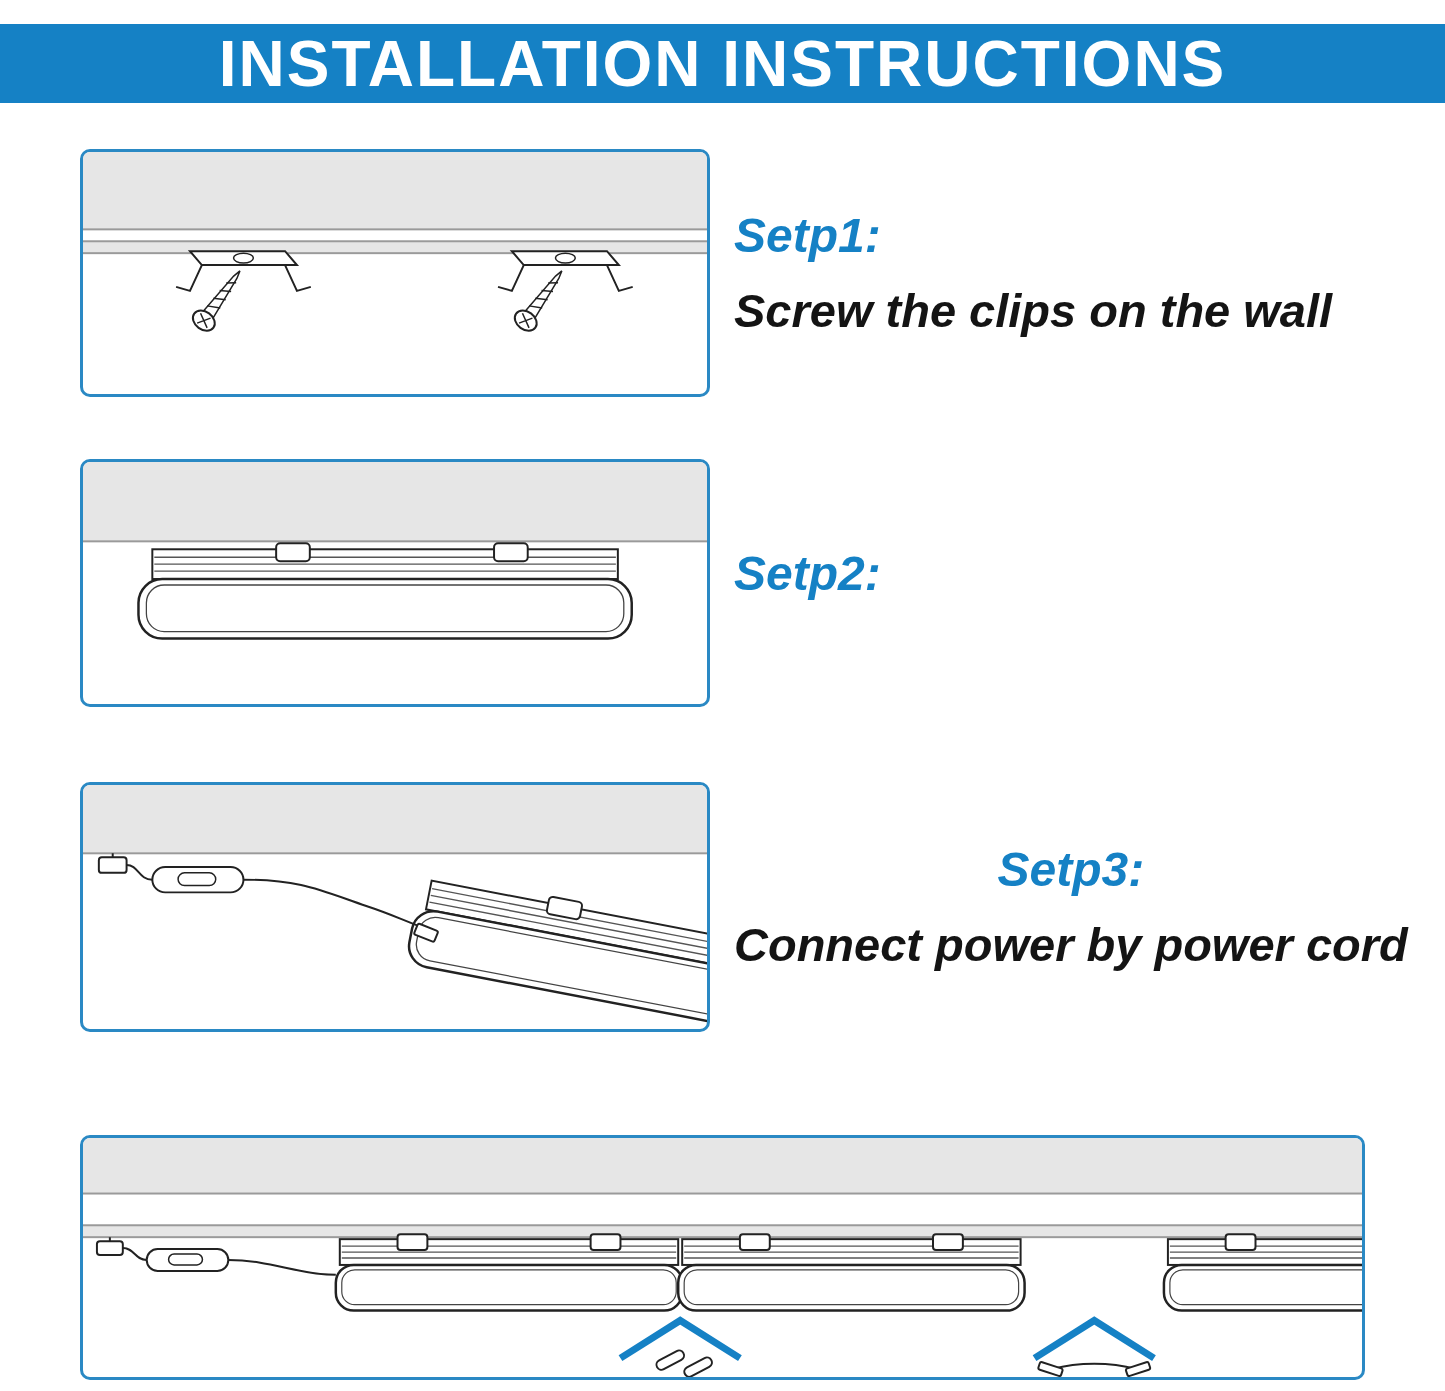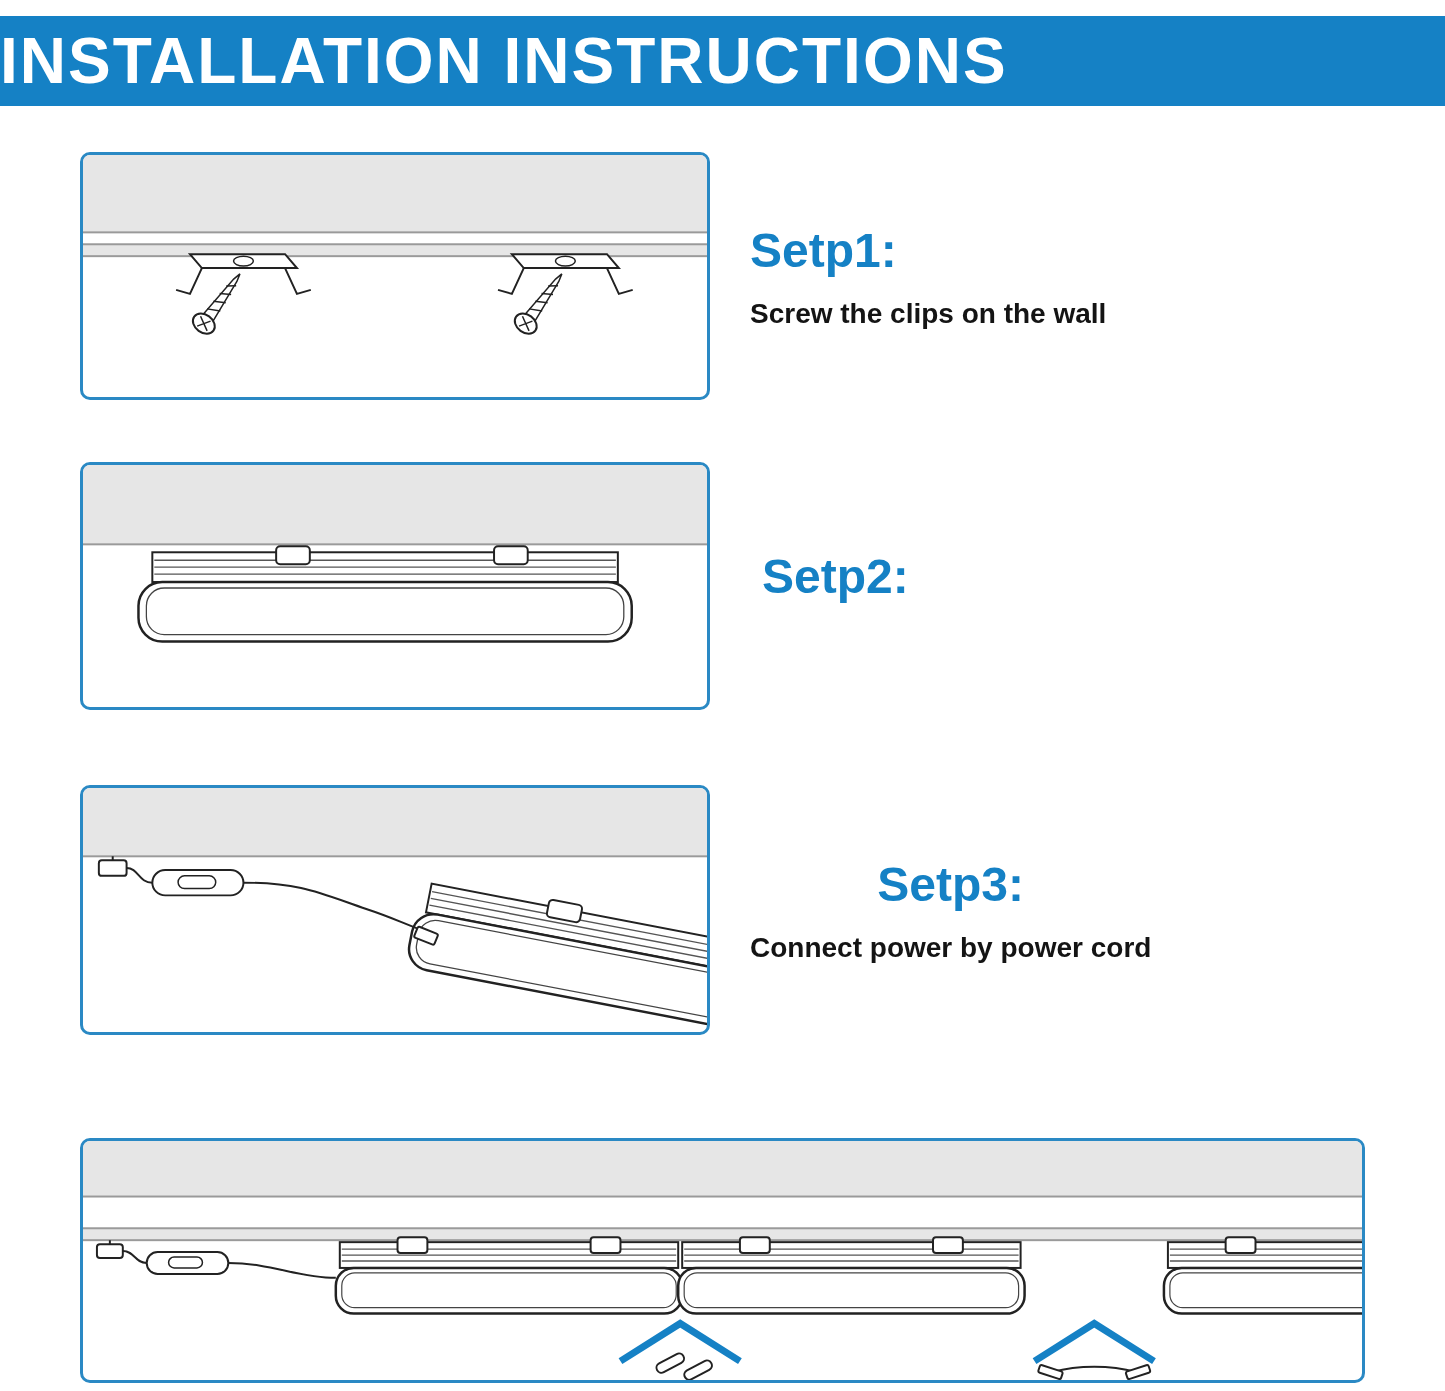--- a/index.html
+++ b/index.html
@@ -4,63 +4,64 @@
 <style>
   * { margin: 0; padding: 0; box-sizing: border-box; }
   html, body { background: #ffffff; }
   body {
     width: 1445px;
     height: 1391px;
     font-family: "Liberation Sans", sans-serif;
     overflow: hidden;
   }
   .banner {
-    margin-top: 16px;
-    height: 90px;
+    margin-top: 24px;
+    height: 79px;
     background: #1581c5;
     display: flex;
     align-items: center;
+    justify-content: center;
   }
   .banner h1 {
     color: #ffffff;
     font-size: 64px;
     font-weight: bold;
     letter-spacing: 2px;
     white-space: nowrap;
   }
   .step-row {
     display: flex;
     align-items: center;
     margin-left: 80px;
     margin-right: 80px;
   }
   .row-1 { margin-top: 46px; }
-  .row-2 { margin-top: 62px; gap: 12px; }
+  .row-2 { margin-top: 62px; }
   .row-3 { margin-top: 75px; text-align: center; }
   .figure-box {
     width: 630px;
     height: 248px;
     border: 3px solid #2a89c4;
     border-radius: 10px;
     overflow: hidden;
     background: #ffffff;
     flex: 0 0 auto;
   }
   .figure-box.tall { height: 250px; }
   .figure-box svg { display: block; width: 100%; height: 100%; }
-  .step-text { margin-left: 40px; }
+  .step-text { margin-left: 24px; font-style: italic; }
   .step-label {
     color: #1581c5;
     font-size: 48px;
     font-weight: bold;
     margin-bottom: 20px;
   }
   .step-desc {
     color: #141414;
-    font-size: 28px;
+    font-size: 47px;
     font-weight: 600;
     white-space: nowrap;
   }
   .bottom-box {
     margin: 103px 80px 0 80px;
     width: 1285px;
     height: 245px;
     border: 3px solid #2a89c4;
     border-radius: 10px;
     overflow: hidden;

